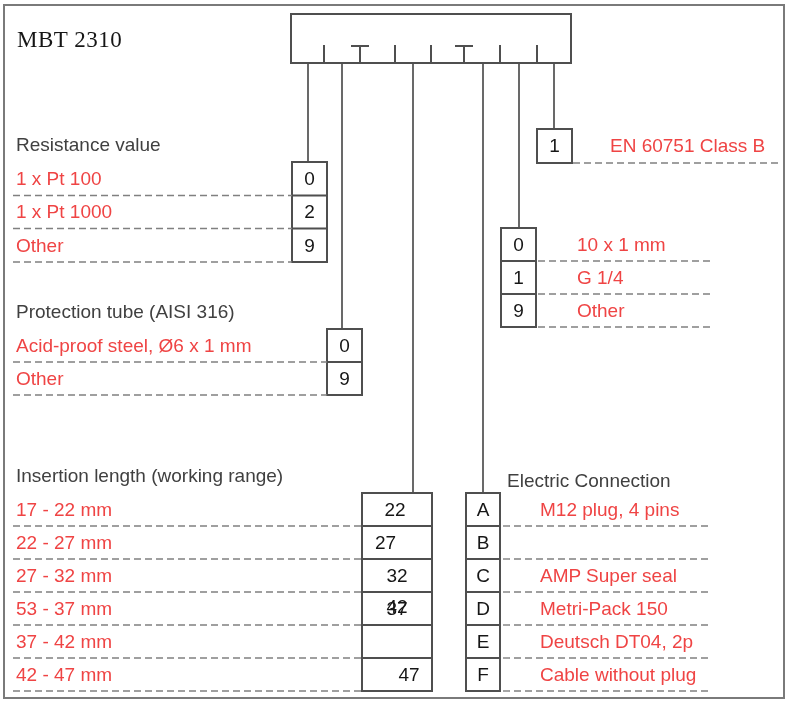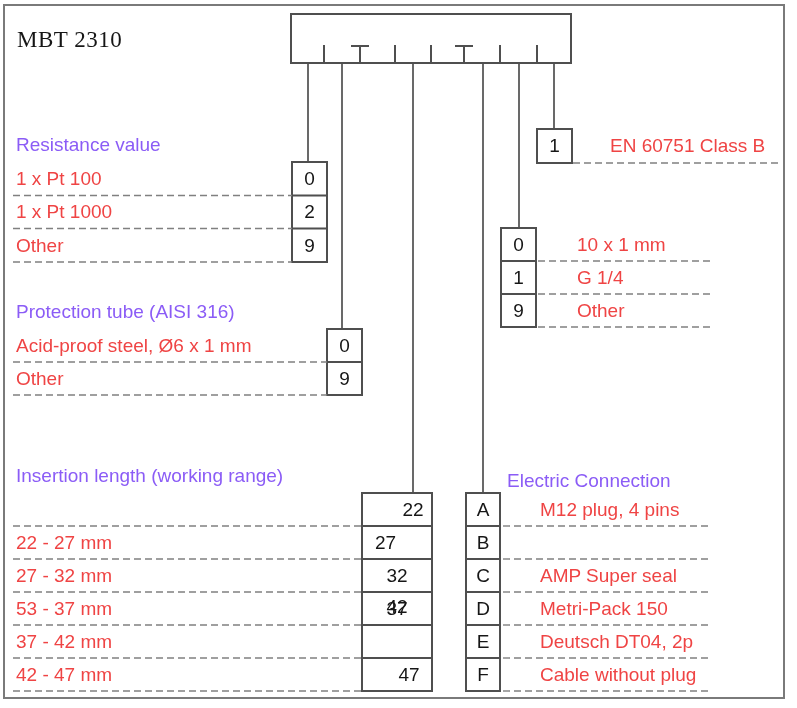--- a/index.html
+++ b/index.html
@@ -13,21 +13,21 @@
     padding-left:22px;
   }
   svg.linework{position:absolute;left:0;top:0;}
   .title{
     position:absolute;left:17px;top:27px;
     font-family:"Liberation Serif", serif;
     font-size:23px;letter-spacing:0.5px;color:#161616;
   }
   .sec-header{
     position:absolute;height:22px;
-    font-size:19px;color:#8b5cf6;white-space:nowrap;
+    font-size:19px;color:#404040;white-space:nowrap;
   }
   .row-label{
     position:absolute;height:33px;
     display:flex;align-items:center;
     font-size:19px;white-space:nowrap;color:#ef4444;
   }
   .code{
     position:absolute;height:33px;
     display:flex;align-items:center;justify-content:center;
     font-size:19px;color:#161616;
@@ -135,26 +135,27 @@
   <div class="row-label" style="left:16px;top:229px">Other</div>
   <div class="code" style="left:292px;top:162px;width:35px">0</div>
   <div class="code" style="left:292px;top:195px;width:35px">2</div>
   <div class="code" style="left:292px;top:229px;width:35px">9</div>
 
   <div class="row-label" style="left:16px;top:329px">Acid-proof steel, Ø6 x 1 mm</div>
   <div class="row-label" style="left:16px;top:362px">Other</div>
   <div class="code" style="left:327px;top:329px;width:35px">0</div>
   <div class="code" style="left:327px;top:362px;width:35px">9</div>
 
+  <div class="row-label" style="left:16px;top:493px">17 - 22 mm</div>
   <div class="row-label" style="left:16px;top:526px">22 - 27 mm</div>
   <div class="row-label" style="left:16px;top:559px">27 - 32 mm</div>
   <div class="row-label" style="left:16px;top:592px">53 - 37 mm</div>
   <div class="row-label" style="left:16px;top:625px">37 - 42 mm</div>
   <div class="row-label" style="left:16px;top:658px">42 - 47 mm</div>
-  <div class="code" style="left:370px;top:493px;width:86px">22</div>
+  <div class="code" style="left:352px;top:493px;width:86px">22</div>
   <div class="code" style="left:362px;top:526px;width:47px">27</div>
   <div class="code" style="left:362px;top:559px;width:70px">32</div>
   <div class="code" style="left:362px;top:592px;width:70px">37</div>
   <div class="code" style="left:362px;top:590px;width:70px">42</div>
   <div class="code" style="left:362px;top:658px;width:94px">47</div>
 
   <div class="code" style="left:537px;top:129px;width:35px;height:34px">1</div>
   <div class="row-label" style="left:610px;top:129px;height:34px">EN 60751 Class B</div>
 
   <div class="code" style="left:501px;top:228px;width:35px">0</div>

